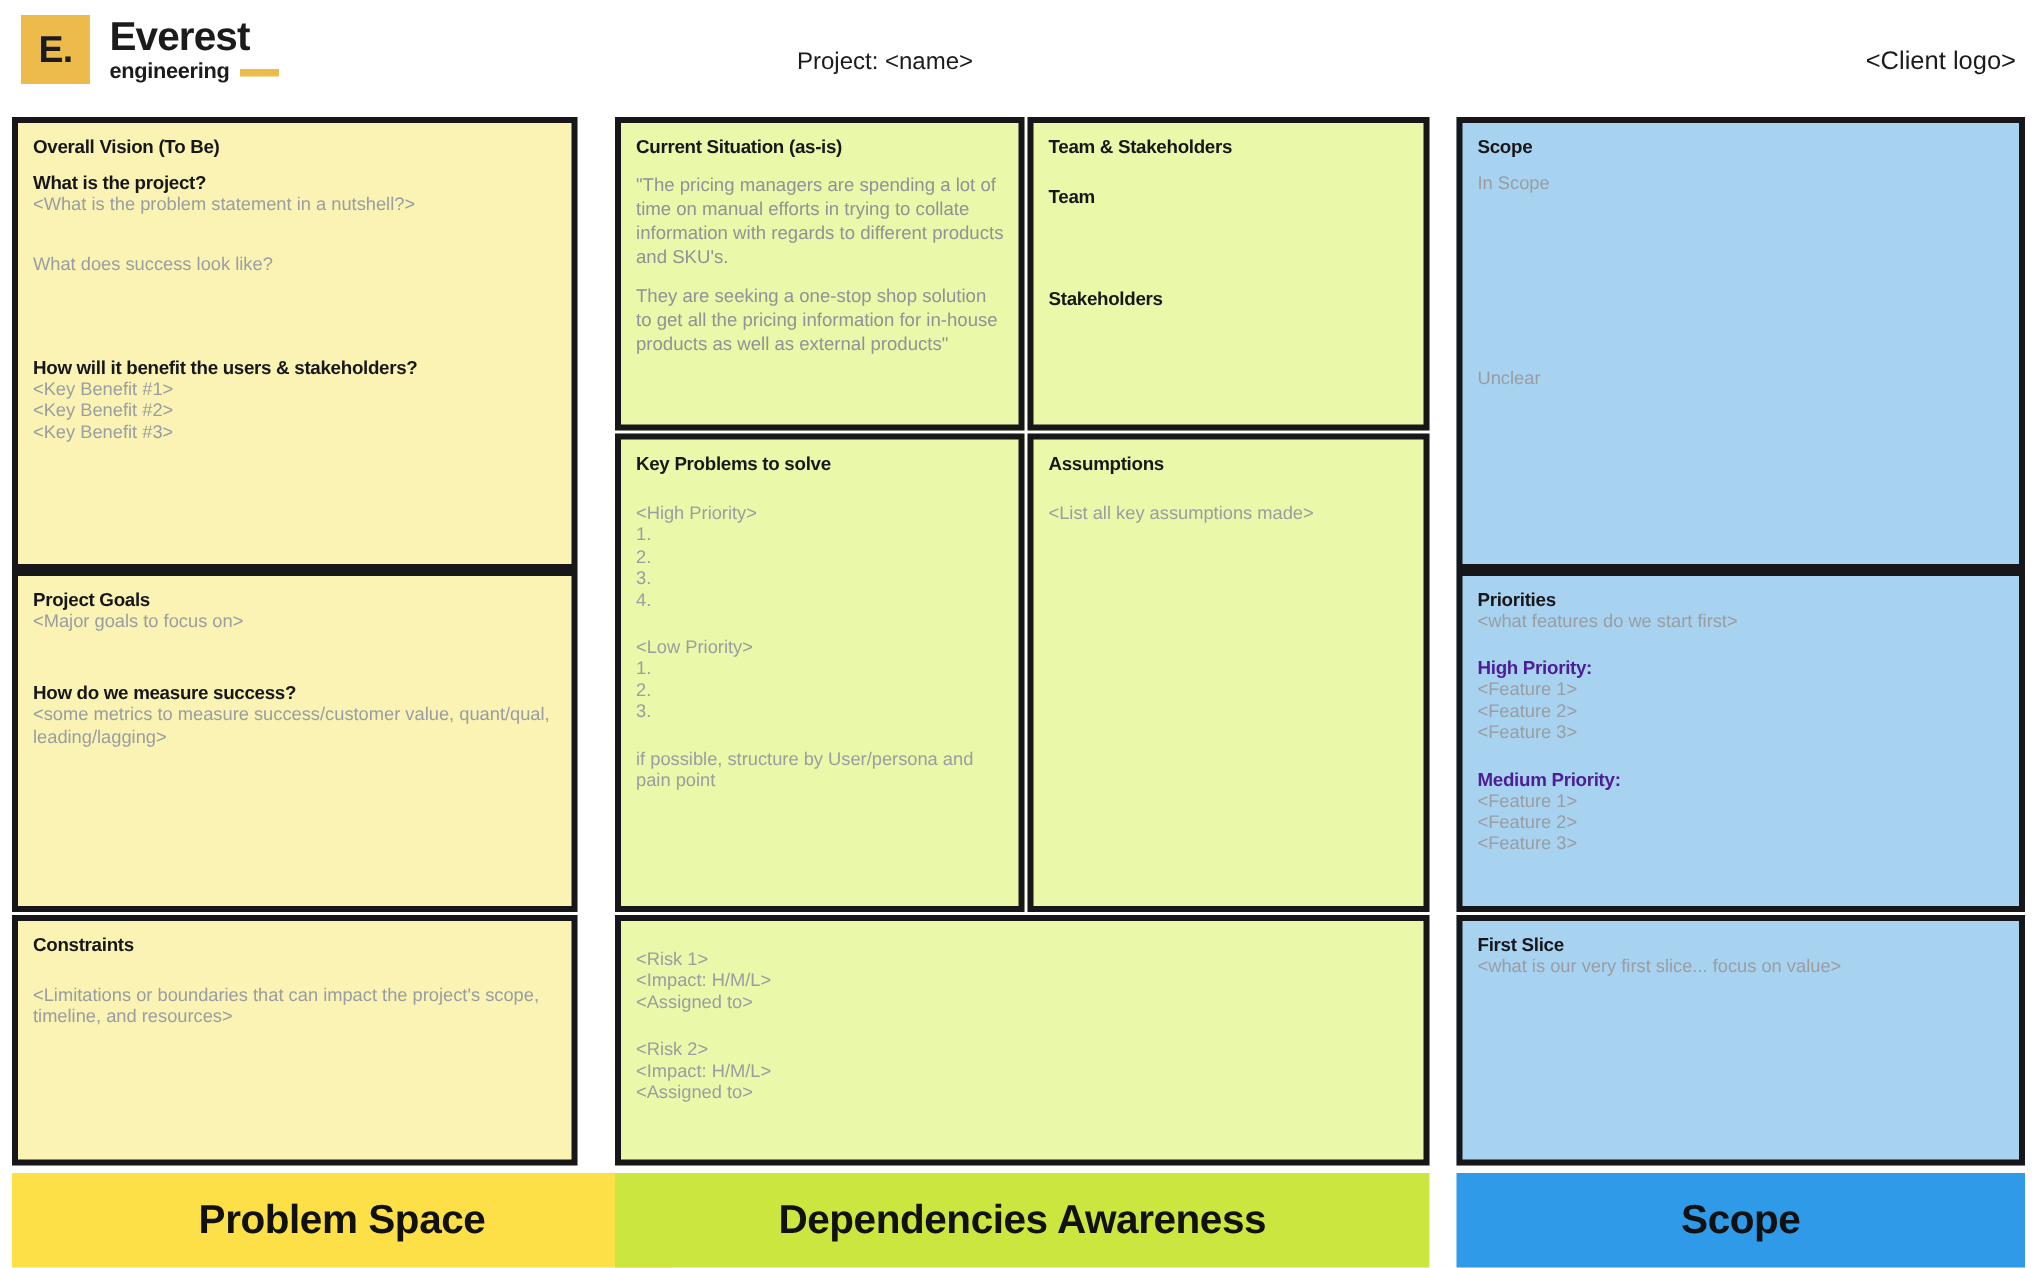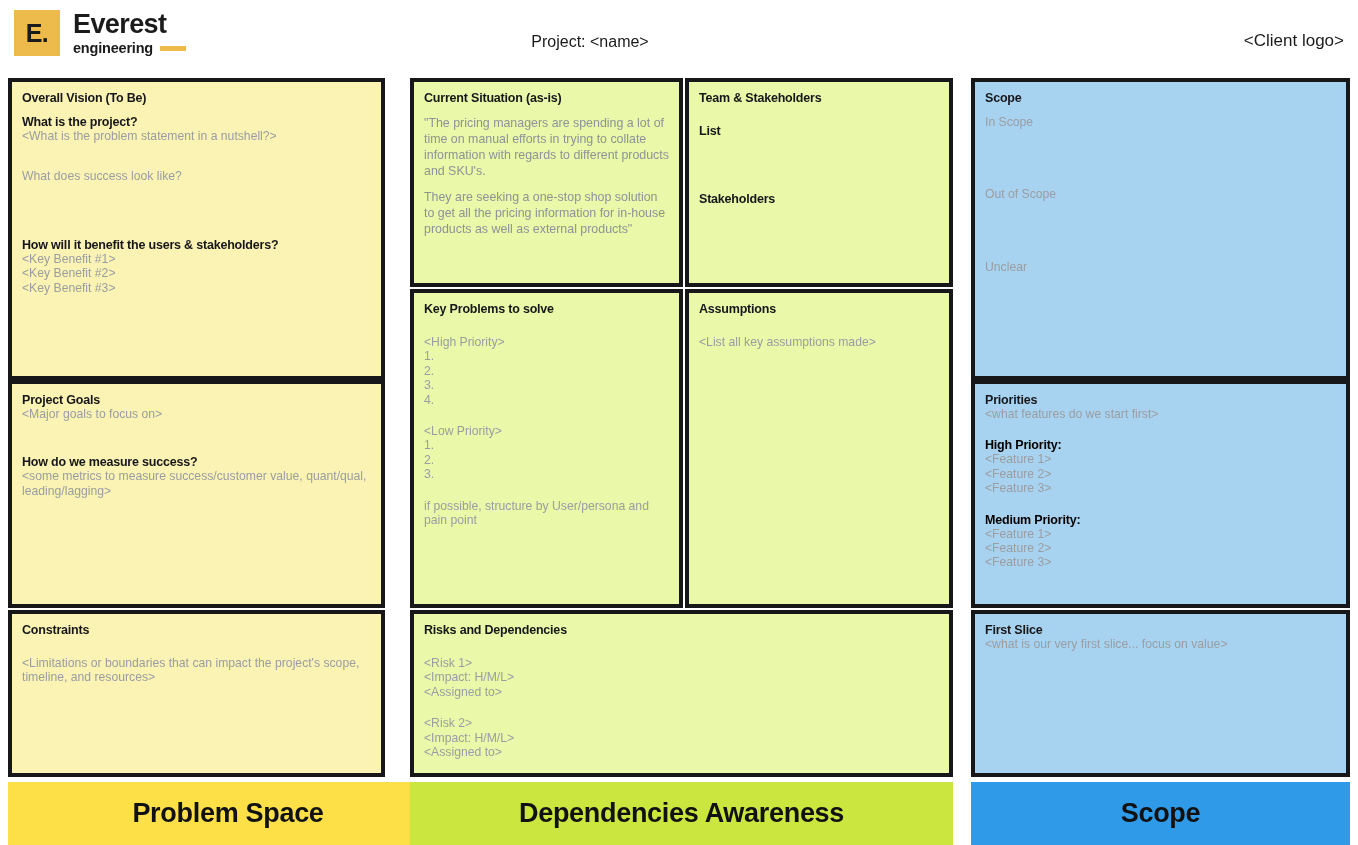--- a/index.html
+++ b/index.html
@@ -128,21 +128,21 @@
   .sub-head {
     font-size: 12.5px;
     font-weight: bold;
     color: #17171a;
     margin: 0;
     letter-spacing: -0.2px;
   }
   .sub-head-grey {
     font-size: 12.5px;
     font-weight: bold;
-    color: #000000;
+    color: #4c1d95;
     margin: 0;
     letter-spacing: -0.2px;
   }
   .ph {
     font-size: 12.2px;
     color: #9a9da2;
     margin: 0;
     line-height: 1.18;
   }
   .ph-body {
@@ -249,21 +249,21 @@
     <div class="card c-lime card-current">
       <div class="card-title">Current Situation (as-is)</div>
       <div class="ph-body">"The pricing managers are spending a lot of time on manual efforts in trying to collate information with regards to different products and SKU's.</div>
       <div class="gap-sm"></div>
       <div class="ph-body">They are seeking a one-stop shop solution to get all the pricing information for in-house products as well as external products"</div>
     </div>
 
     <div class="card c-lime card-team">
       <div class="card-title">Team &amp; Stakeholders</div>
       <div class="gap-sm"></div>
-      <div class="sub-head">List</div>
+      <div class="sub-head">Team</div>
       <div class="gap-xxl"></div>
       <div class="sub-head">Stakeholders</div>
     </div>
 
     <div class="card c-lime card-problems">
       <div class="card-title">Key Problems to solve</div>
       <div class="gap-sm"></div>
       <div class="ph">&lt;High Priority&gt;</div>
       <div class="ph">1.</div>
       <div class="ph">2.</div>
@@ -278,40 +278,38 @@
       <div class="ph">if possible, structure by User/persona and pain point</div>
     </div>
 
     <div class="card c-lime card-assump">
       <div class="card-title">Assumptions</div>
       <div class="gap-sm"></div>
       <div class="ph">&lt;List all key assumptions made&gt;</div>
     </div>
 
     <div class="card c-lime card-risks">
-      <div class="card-title">Risks and Dependencies</div>
       <div class="gap-sm"></div>
       <div class="ph">&lt;Risk 1&gt;</div>
       <div class="ph">&lt;Impact: H/M/L&gt;</div>
       <div class="ph">&lt;Assigned to&gt;</div>
       <div class="gap-md"></div>
       <div class="ph">&lt;Risk 2&gt;</div>
       <div class="ph">&lt;Impact: H/M/L&gt;</div>
       <div class="ph">&lt;Assigned to&gt;</div>
     </div>
 
   </div>
 
   <div class="column col-3">
 
     <div class="card c-blue card-scope">
       <div class="card-title">Scope</div>
       <div class="ph">In Scope</div>
       <div class="gap-scope"></div>
-      <div class="ph">Out of Scope</div>
       <div class="gap-scope"></div>
       <div class="ph">Unclear</div>
     </div>
 
     <div class="card c-blue card-prior">
       <div class="card-title" style="margin-bottom:0">Priorities</div>
       <div class="ph">&lt;what features do we start first&gt;</div>
       <div class="gap-md"></div>
       <div class="sub-head-grey">High Priority:</div>
       <div class="ph">&lt;Feature 1&gt;</div>

